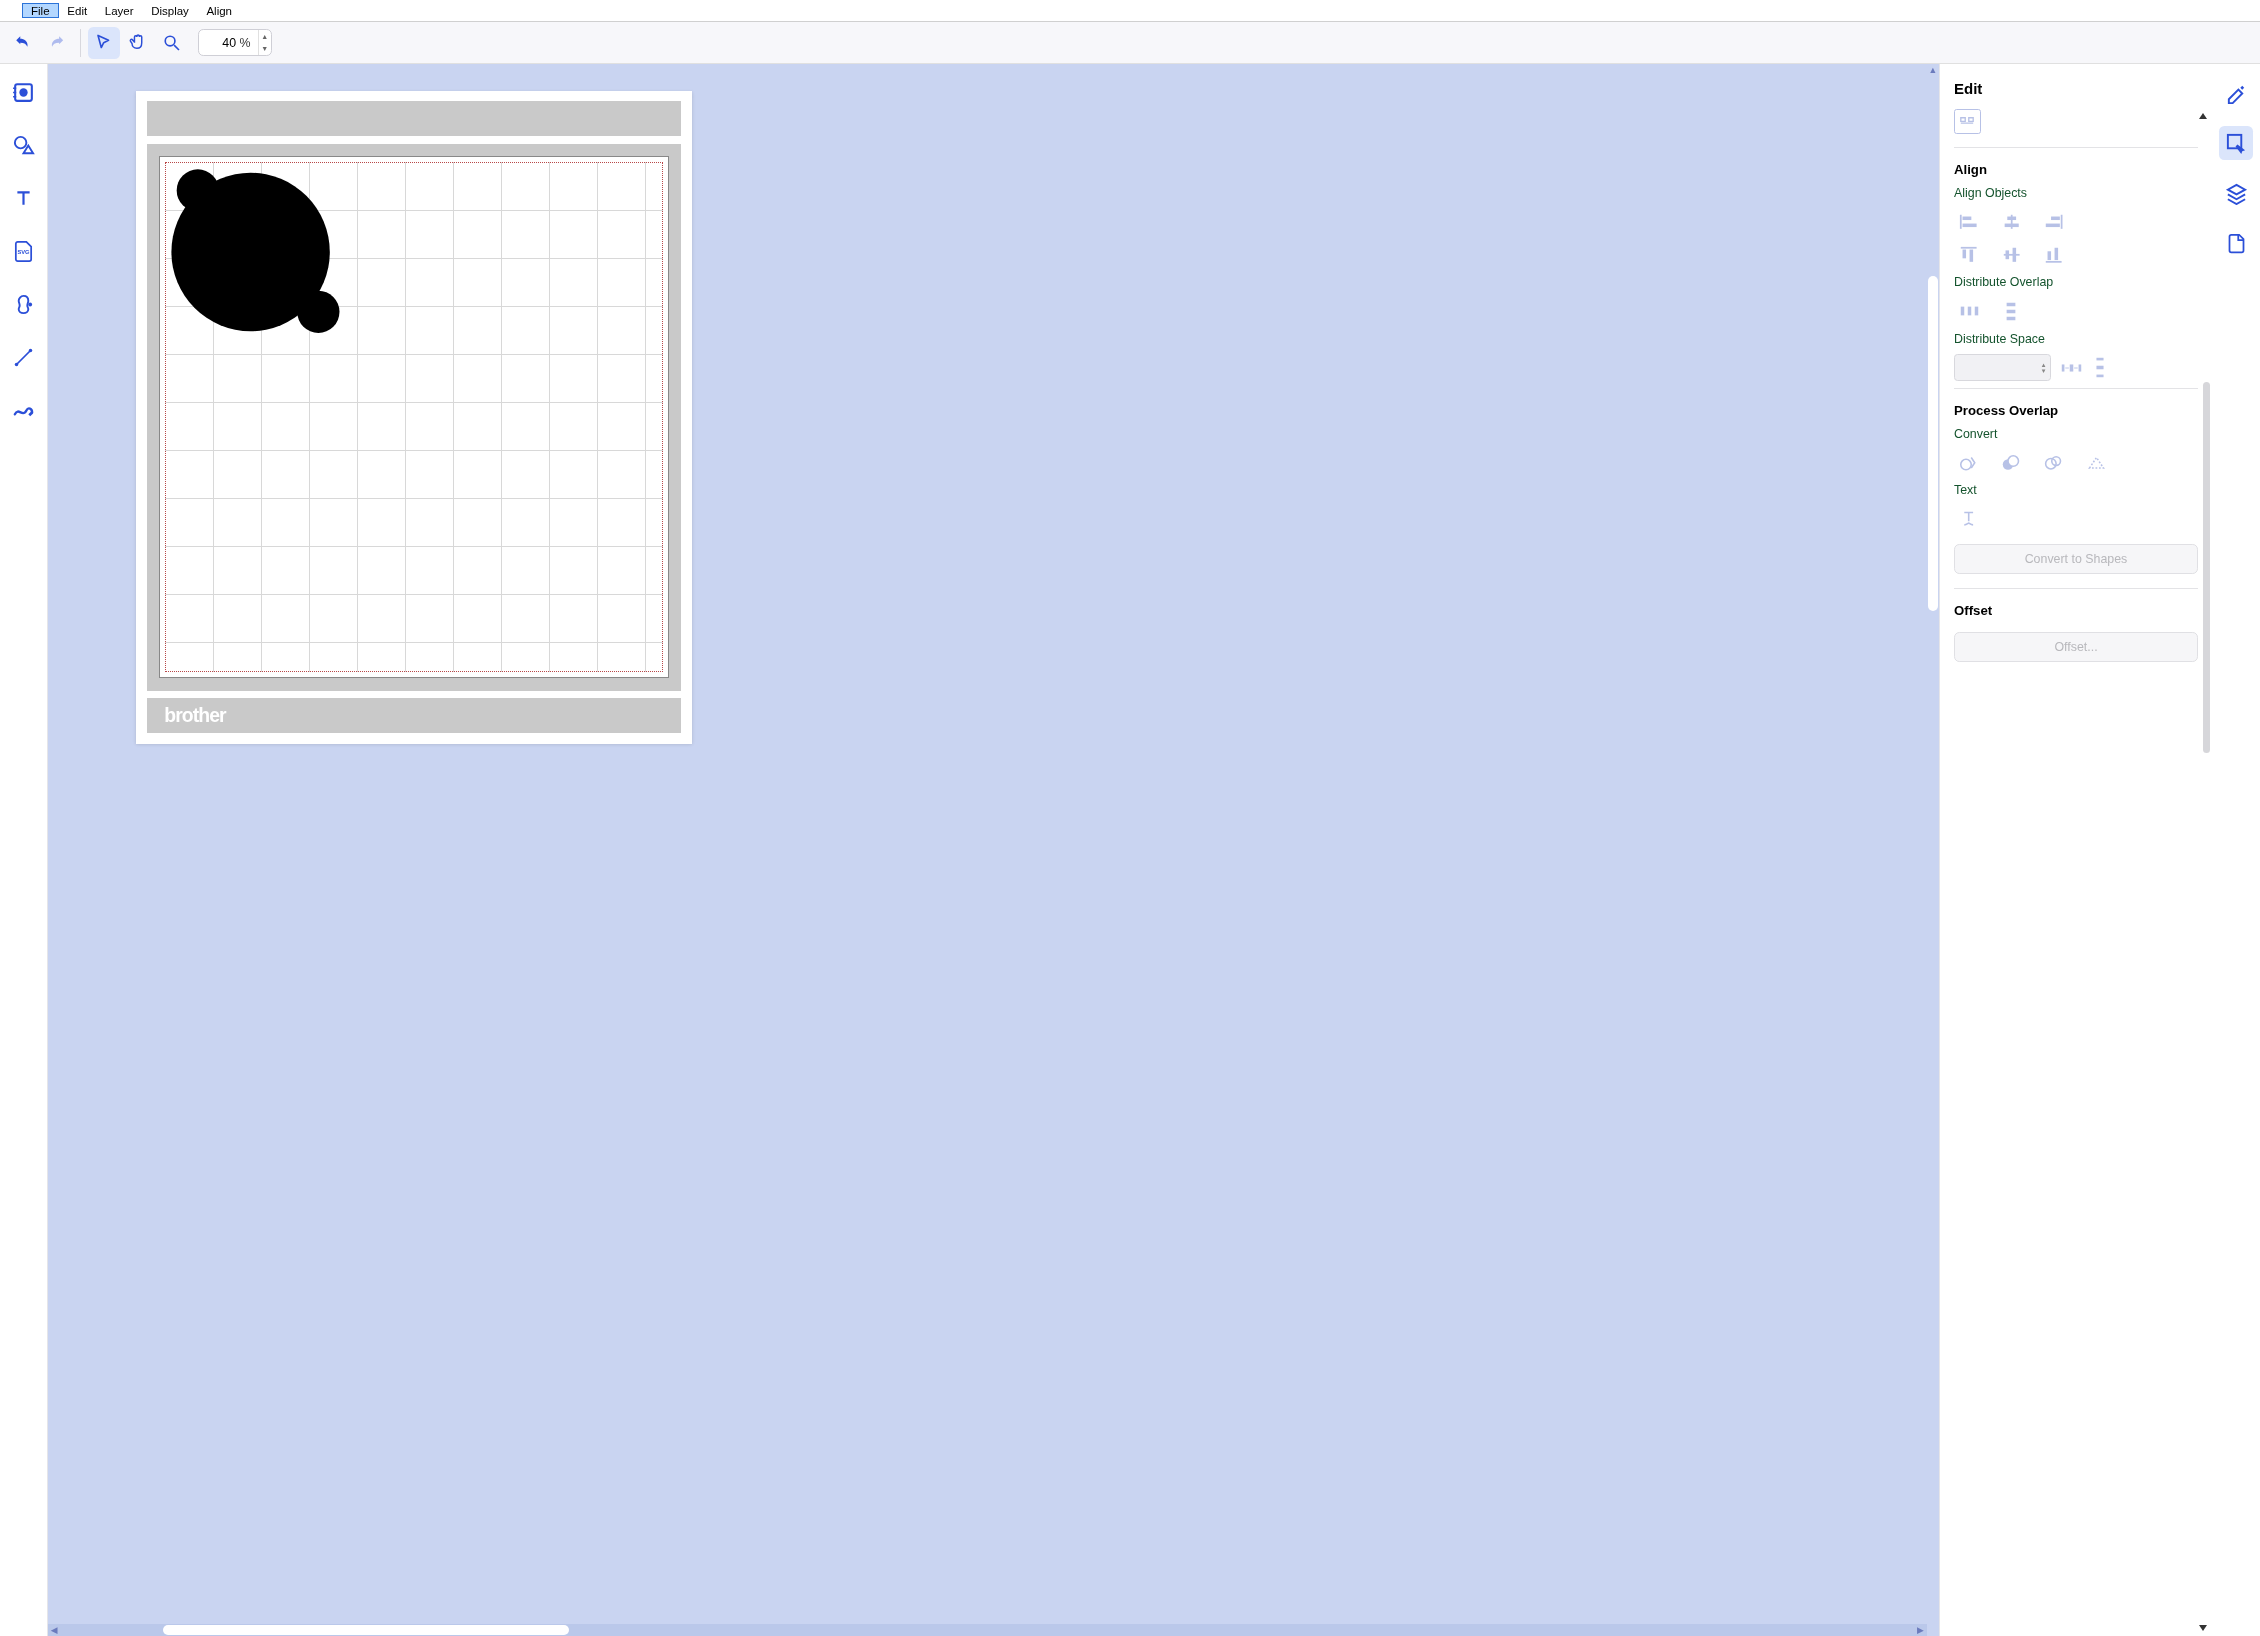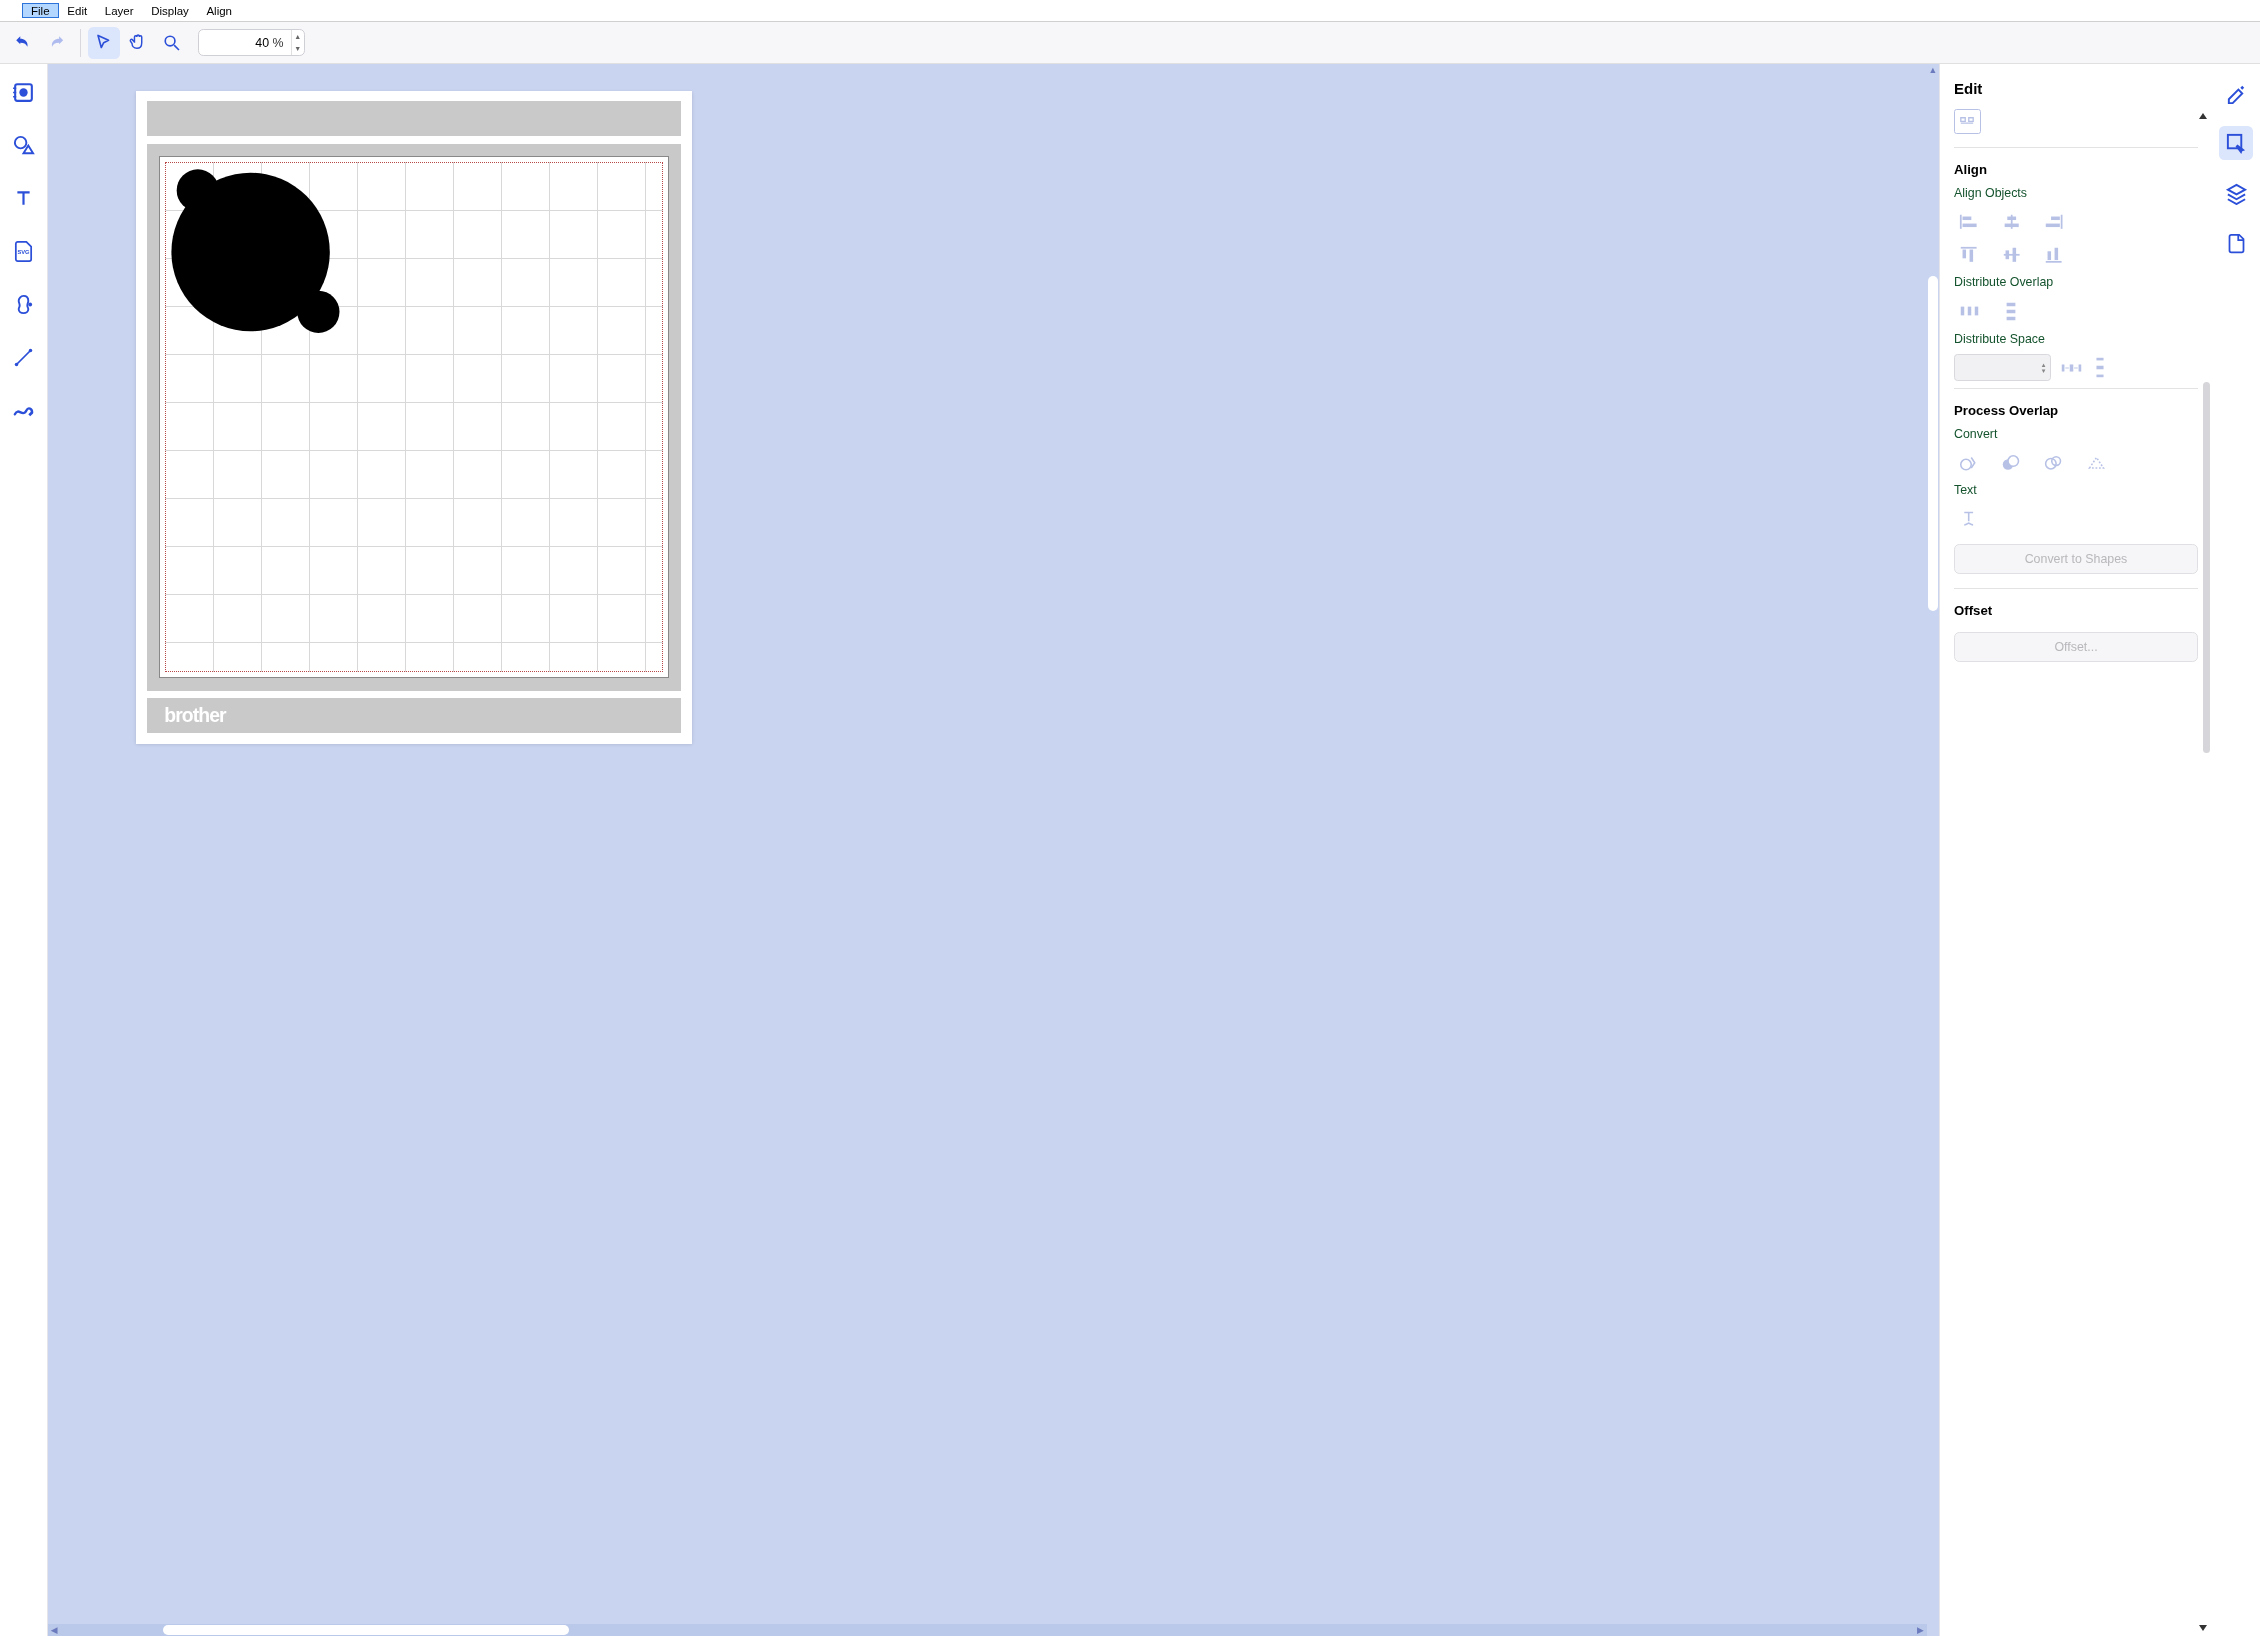--- a/index.html
+++ b/index.html
@@ -42,21 +42,20 @@
   cursor: pointer;
 }
 .tb-btn.active { background: #dbe5fb; }
 .tb-btn.disabled { opacity: .35; cursor: default; }
 .tb-sep { width: 0.9px; height: 28px; background: #d8d8de; margin: 0 5.3px; }
 .zoom-box {
   display: flex; align-items: center;
   border: 0.9px solid #cfcfd6; border-radius: 5.3px;
   height: 26.5px; margin-left: 8.8px;
   background: #fff;
-  padding-left: 33px;
 }
 .zoom-box input {
   width: 37px; border: none; outline: none;
   text-align: right; font-size: 12.4px; padding-left: 5.3px;
   background: transparent;
 }
 .zoom-box .pct { padding: 0 7px 0 3.5px; font-size: 12.4px; color: #333; }
 .zoom-box .spin { display:flex; flex-direction:column; border-left:0.9px solid #e0e0e0; }
 .zoom-box .spin div { width:12.4px; height:12.4px; display:flex; align-items:center; justify-content:center; font-size:7px; color:#666; cursor:pointer; }
 

